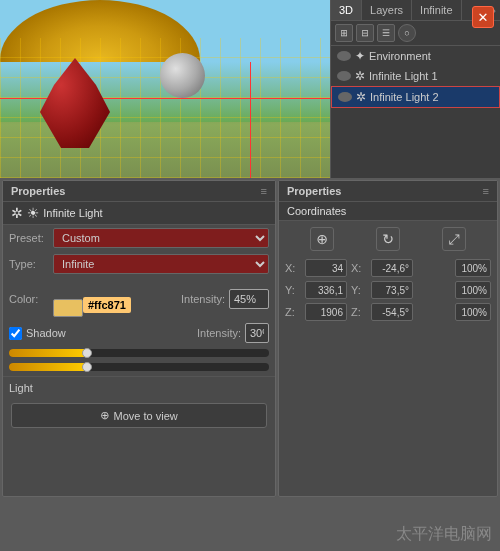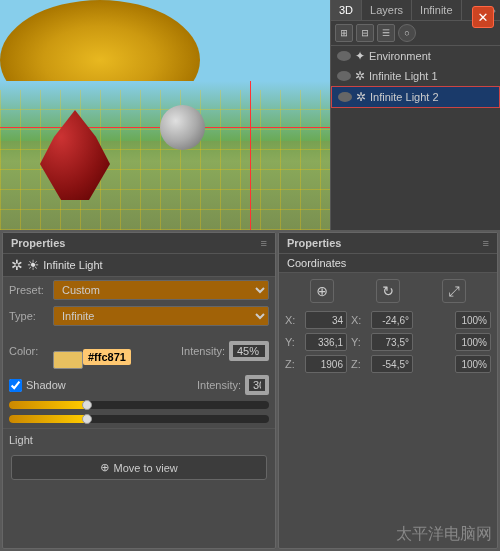--- a/index.html
+++ b/index.html
@@ -9,21 +9,21 @@
       background: #5a5a5a;
       font-family: Arial, sans-serif;
       font-size: 11px;
       color: #ccc;
       overflow: hidden;
     }
 
     
     .viewport {
       width: 500px;
-      height: 230px;
+      height: 178px;
       position: relative;
       background: #2a3a2a;
       overflow: hidden;
     }
 
     .viewport-bg {
       width: 100%;
       height: 100%;
       background: 
         linear-gradient(180deg, #87ceeb 0%, #87ceeb 35%, #4a7a3a 35%, #6a9a4a 55%, #8aaa5a 70%, #7a9050 100%);
@@ -250,33 +250,33 @@
       color: #ccc;
     }
 
     .props-label {
       min-width: 40px;
       color: #aaa;
     }
 
     .props-select {
       flex: 1;
-      background: #a16207;
+      background: #7f1d1d;
       border: 1px solid #666;
       color: #ccc;
       padding: 2px 4px;
       font-size: 11px;
       border-radius: 2px;
       height: 20px;
     }
 
     .props-input {
       width: 50px;
       background: #3a3a3a;
-      border: 4px solid #a3a3a3;
+      border: 1px solid #a3a3a3;
       color: #ccc;
       padding: 2px 4px;
       font-size: 11px;
       border-radius: 2px;
       height: 20px;
     }
 
     .color-swatch {
       width: 30px;
       height: 18px;

